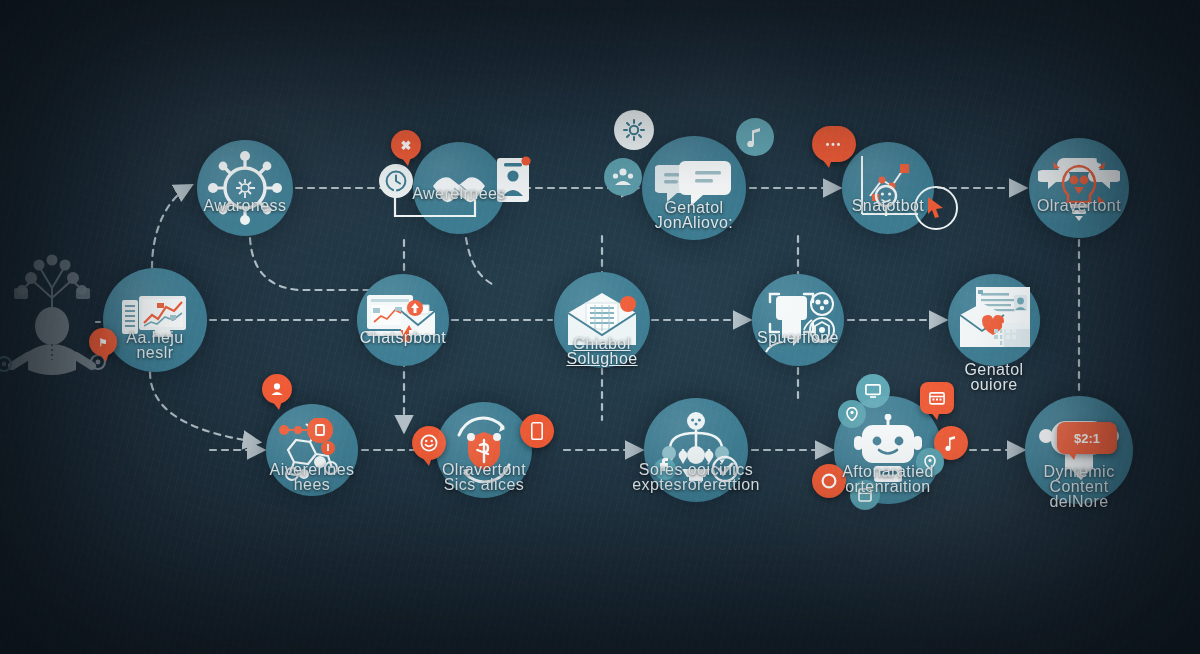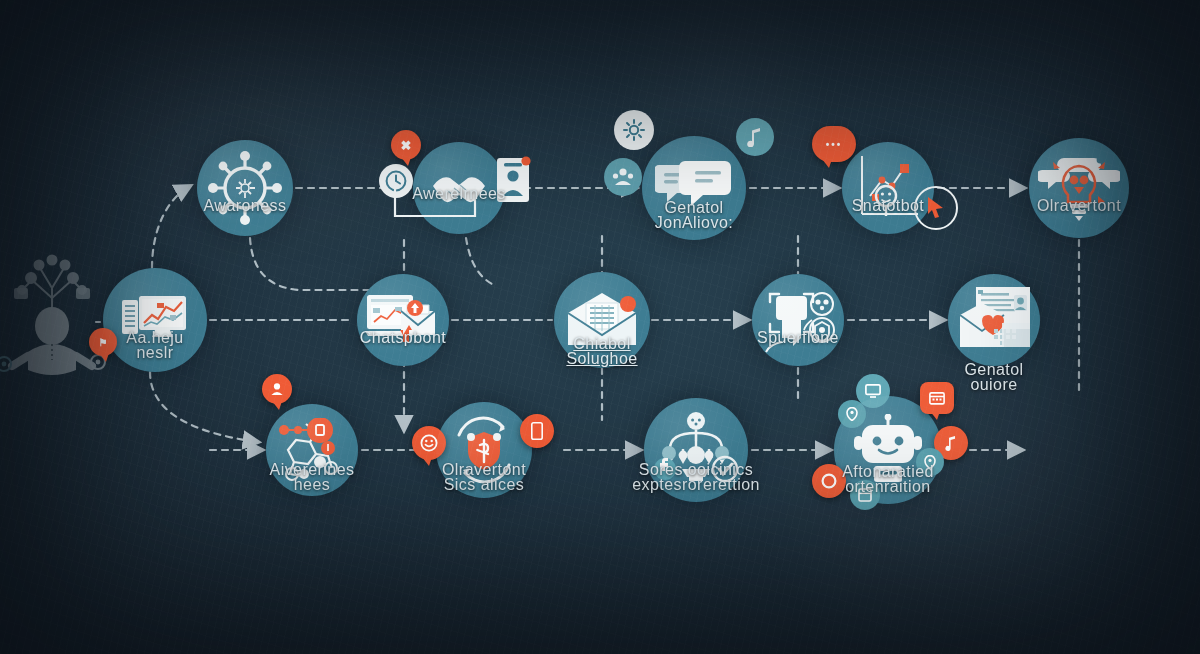--- a/index.html
+++ b/index.html
@@ -597,17 +597,34 @@
         <svg width="14" height="14" viewBox="0 0 14 14">
             <rect x="1" y="1" width="12" height="12" rx="1.6" fill="none" stroke="#fff" stroke-width="1.6"></rect>
             <path d="M1,5.4h12" stroke="#fff" stroke-width="1.4"></path>
           </svg>
       </div>
     </div>
     <div class="label" style="top:68px;">Aftonaratied
 ortenraition</div>
   </div>
 
+  <div class="node" style="left:1079px;top:450px;">
+    <div class="disc" style="width:108px;height:108px;">
+      <svg class="ico" width="84" height="66" viewBox="0 0 84 66">
+        <rect x="14" y="4" width="56" height="34" rx="15" fill="#f7fafb"></rect>
+        <rect x="2" y="12" width="14" height="14" rx="7" fill="#f7fafb"></rect>
+        <rect x="68" y="12" width="14" height="14" rx="7" fill="#f7fafb"></rect>
+        <circle cx="26" cy="19" r="4.2" fill="#2f5e6e"></circle>
+        <path d="M28,38 h28 v14 h-10 l-6,9 l-2,-9 h-10 z" fill="#f7fafb"></path>
+        <path d="M34,52 h20 l-10,11 z" fill="#f7fafb"></path>
+      </svg>
+      <div class="badge tail" style="left:32px;top:26px;width:60px;height:32px;border-radius:8px;font-size:13px;">
+        <span>$2:1</span>
+      </div>
+    </div>
+    <div class="label" style="top:68px;">Dynremic
+Content delNore</div>
+  </div>
 
 
   <div class="grain"></div>
   <div class="vignette"></div>
 </div>
 
 </body></html>

